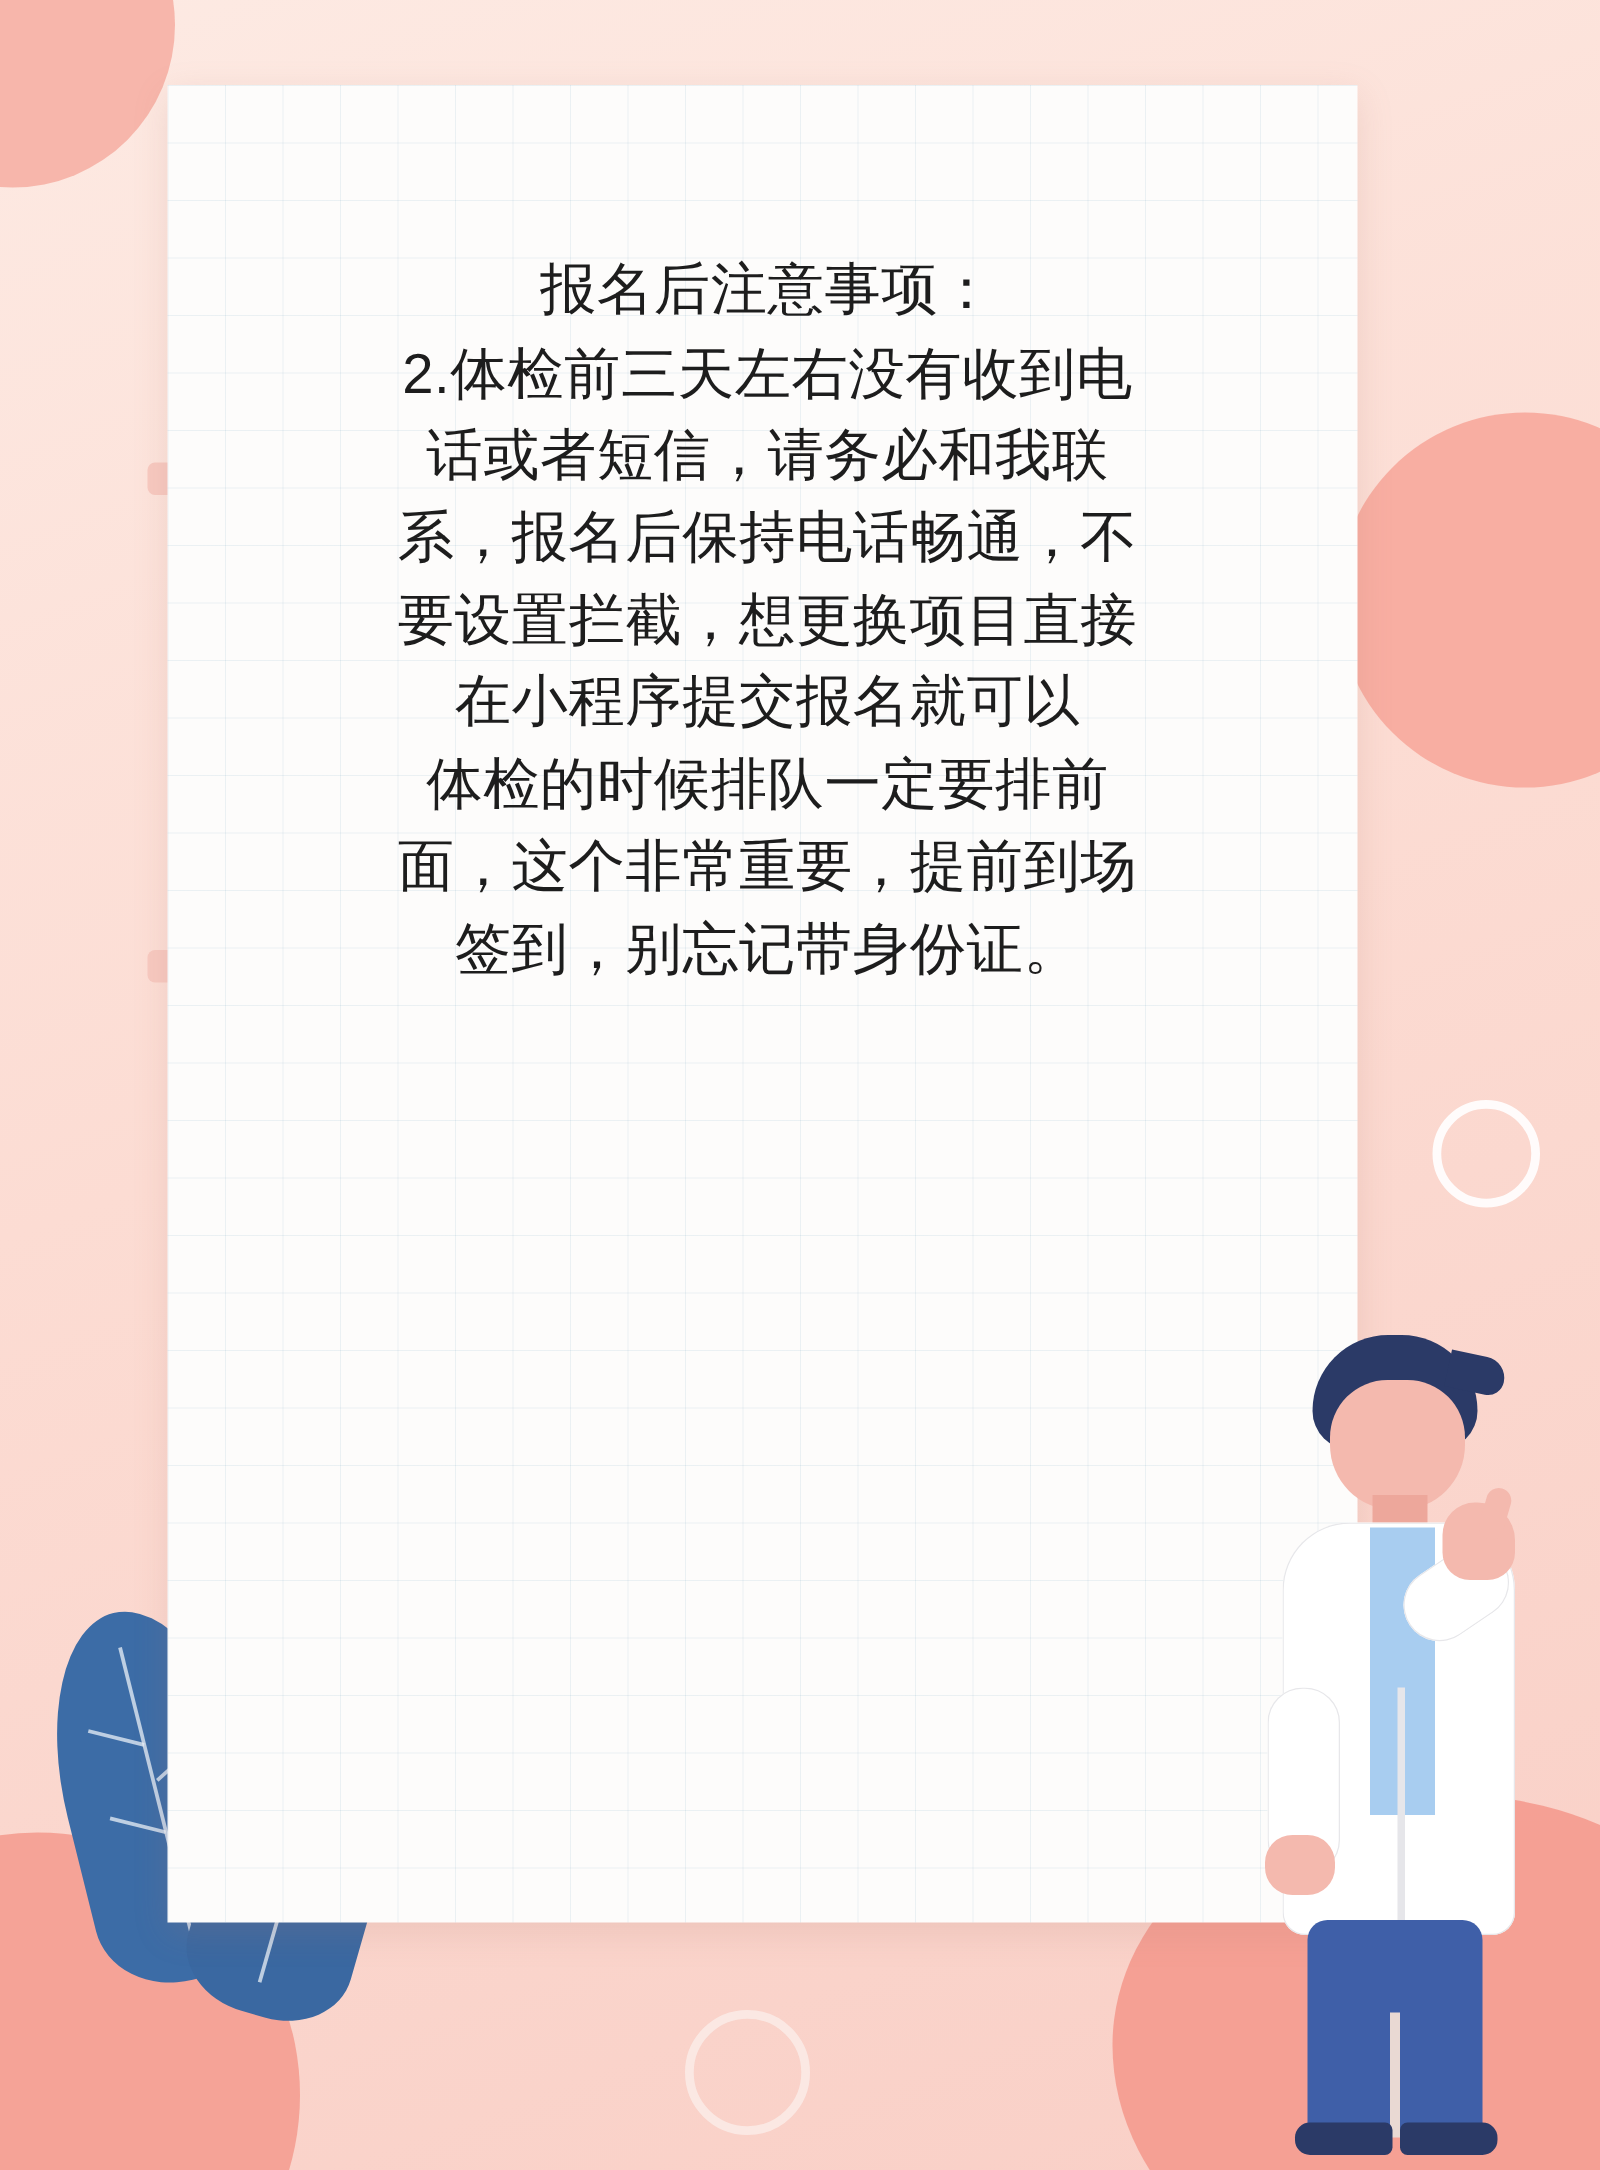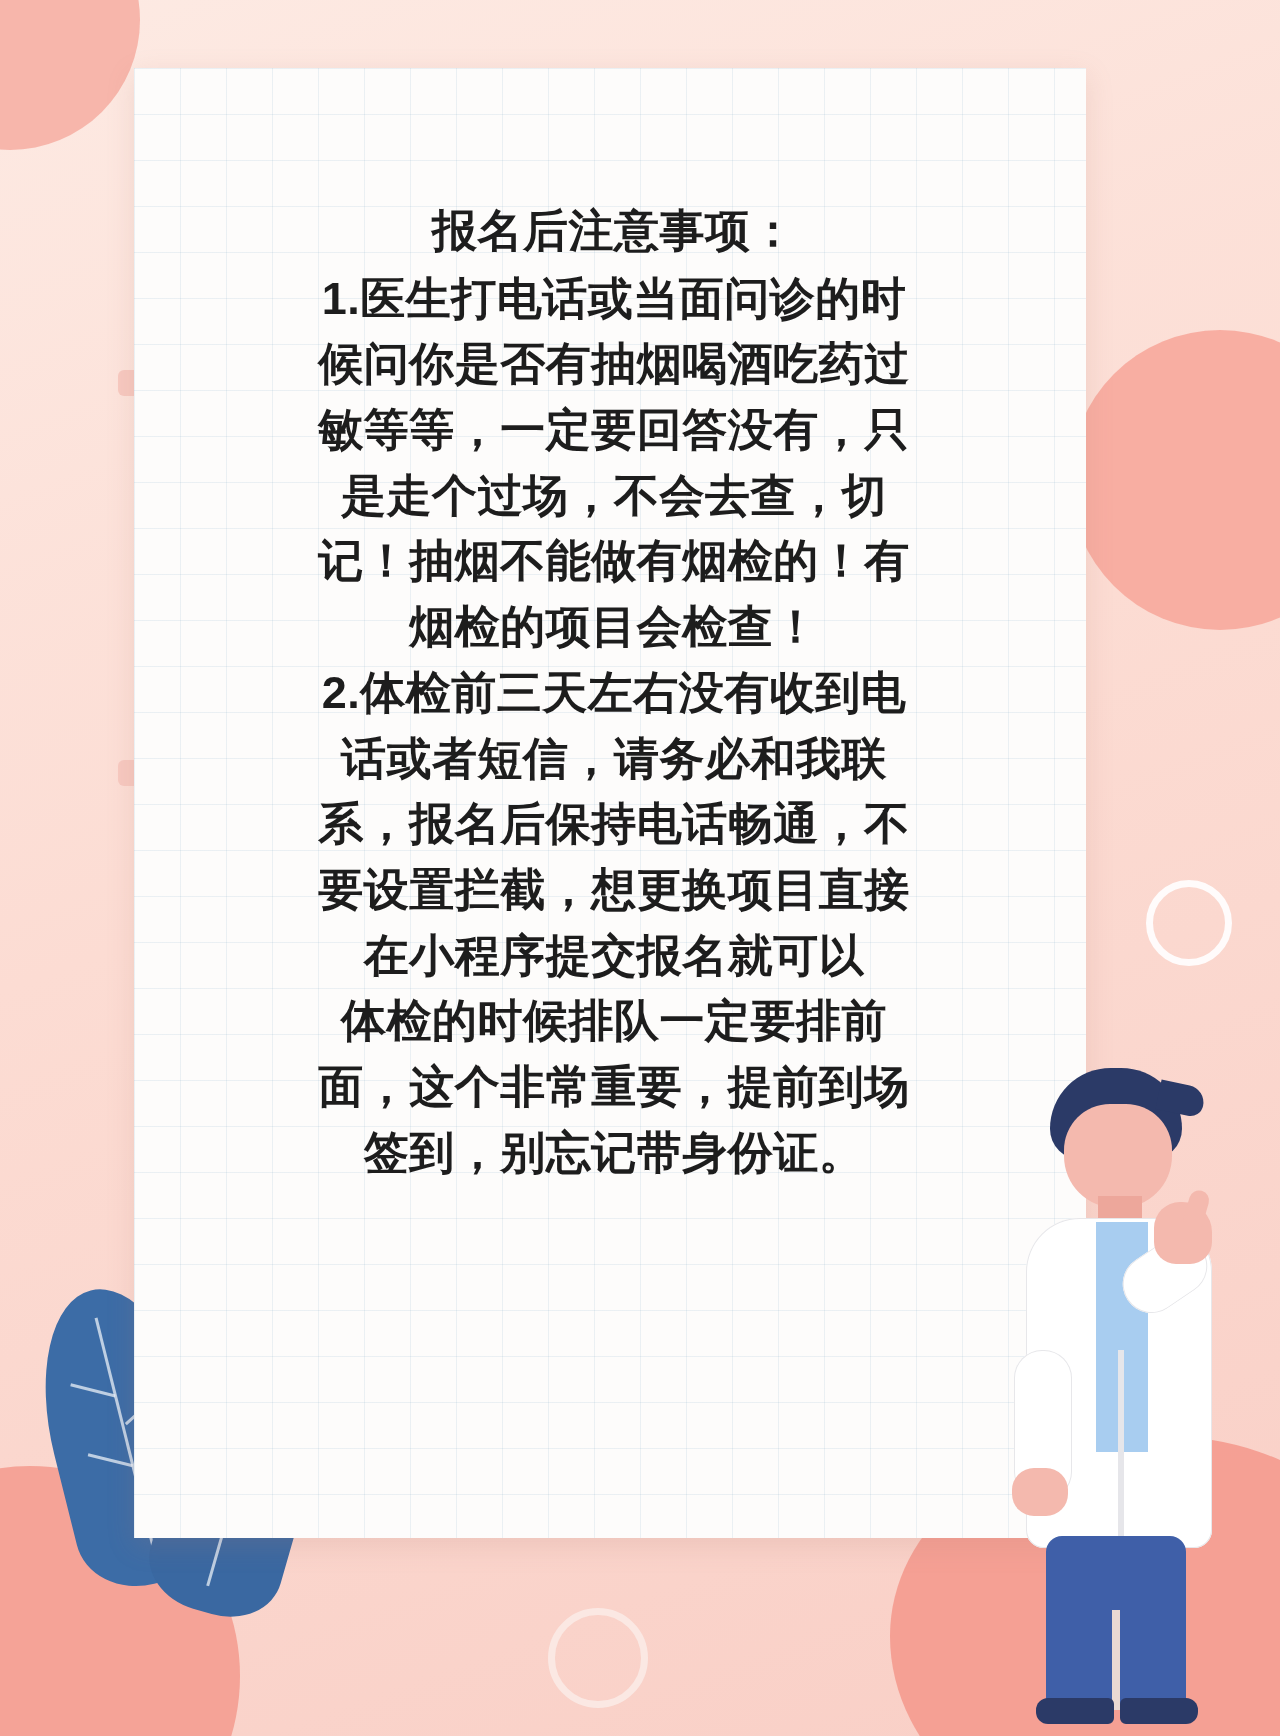--- a/index.html
+++ b/index.html
@@ -124,21 +124,20 @@
     position: absolute;
     left: 170px;
     top: 130px;
     width: 620px;
     text-align: center;
     color: #1d1d1d;
     font-size: 45px;
     line-height: 1.46;
     letter-spacing: .5px;
     font-family: "Liberation Sans", sans-serif;
-    font-weight: bold;
   }
   #text-body .title {
     display: block;
     margin-bottom: 2px;
   }
   #text-body p {
     margin: 0;
   }
 
   
@@ -293,21 +292,20 @@
   </div>
 
   <div class="notch notch-l1"></div>
   <div class="notch notch-l2"></div>
   <div class="notch notch-r1"></div>
   <div class="notch notch-r2"></div>
 
   <div id="card">
     <div id="text-body">
       <span class="title">报名后注意事项：</span>
-      <p>1.医生打电话或当面问诊的时候问你是否有抽烟喝酒吃药过敏等等，一定要回答没有，只是走个过场，不会去查，切记！抽烟不能做有烟检的！有烟检的项目会检查！</p>
       <p>2.体检前三天左右没有收到电话或者短信，请务必和我联系，报名后保持电话畅通，不要设置拦截，想更换项目直接在小程序提交报名就可以</p>
       <p>体检的时候排队一定要排前面，这个非常重要，提前到场签到，别忘记带身份证。</p>
     </div>
   </div>
 
   <div id="doctor">
     <div class="hair"></div>
     <div class="hair-tuft"></div>
     <div class="face"></div>
     <div class="neck"></div>

